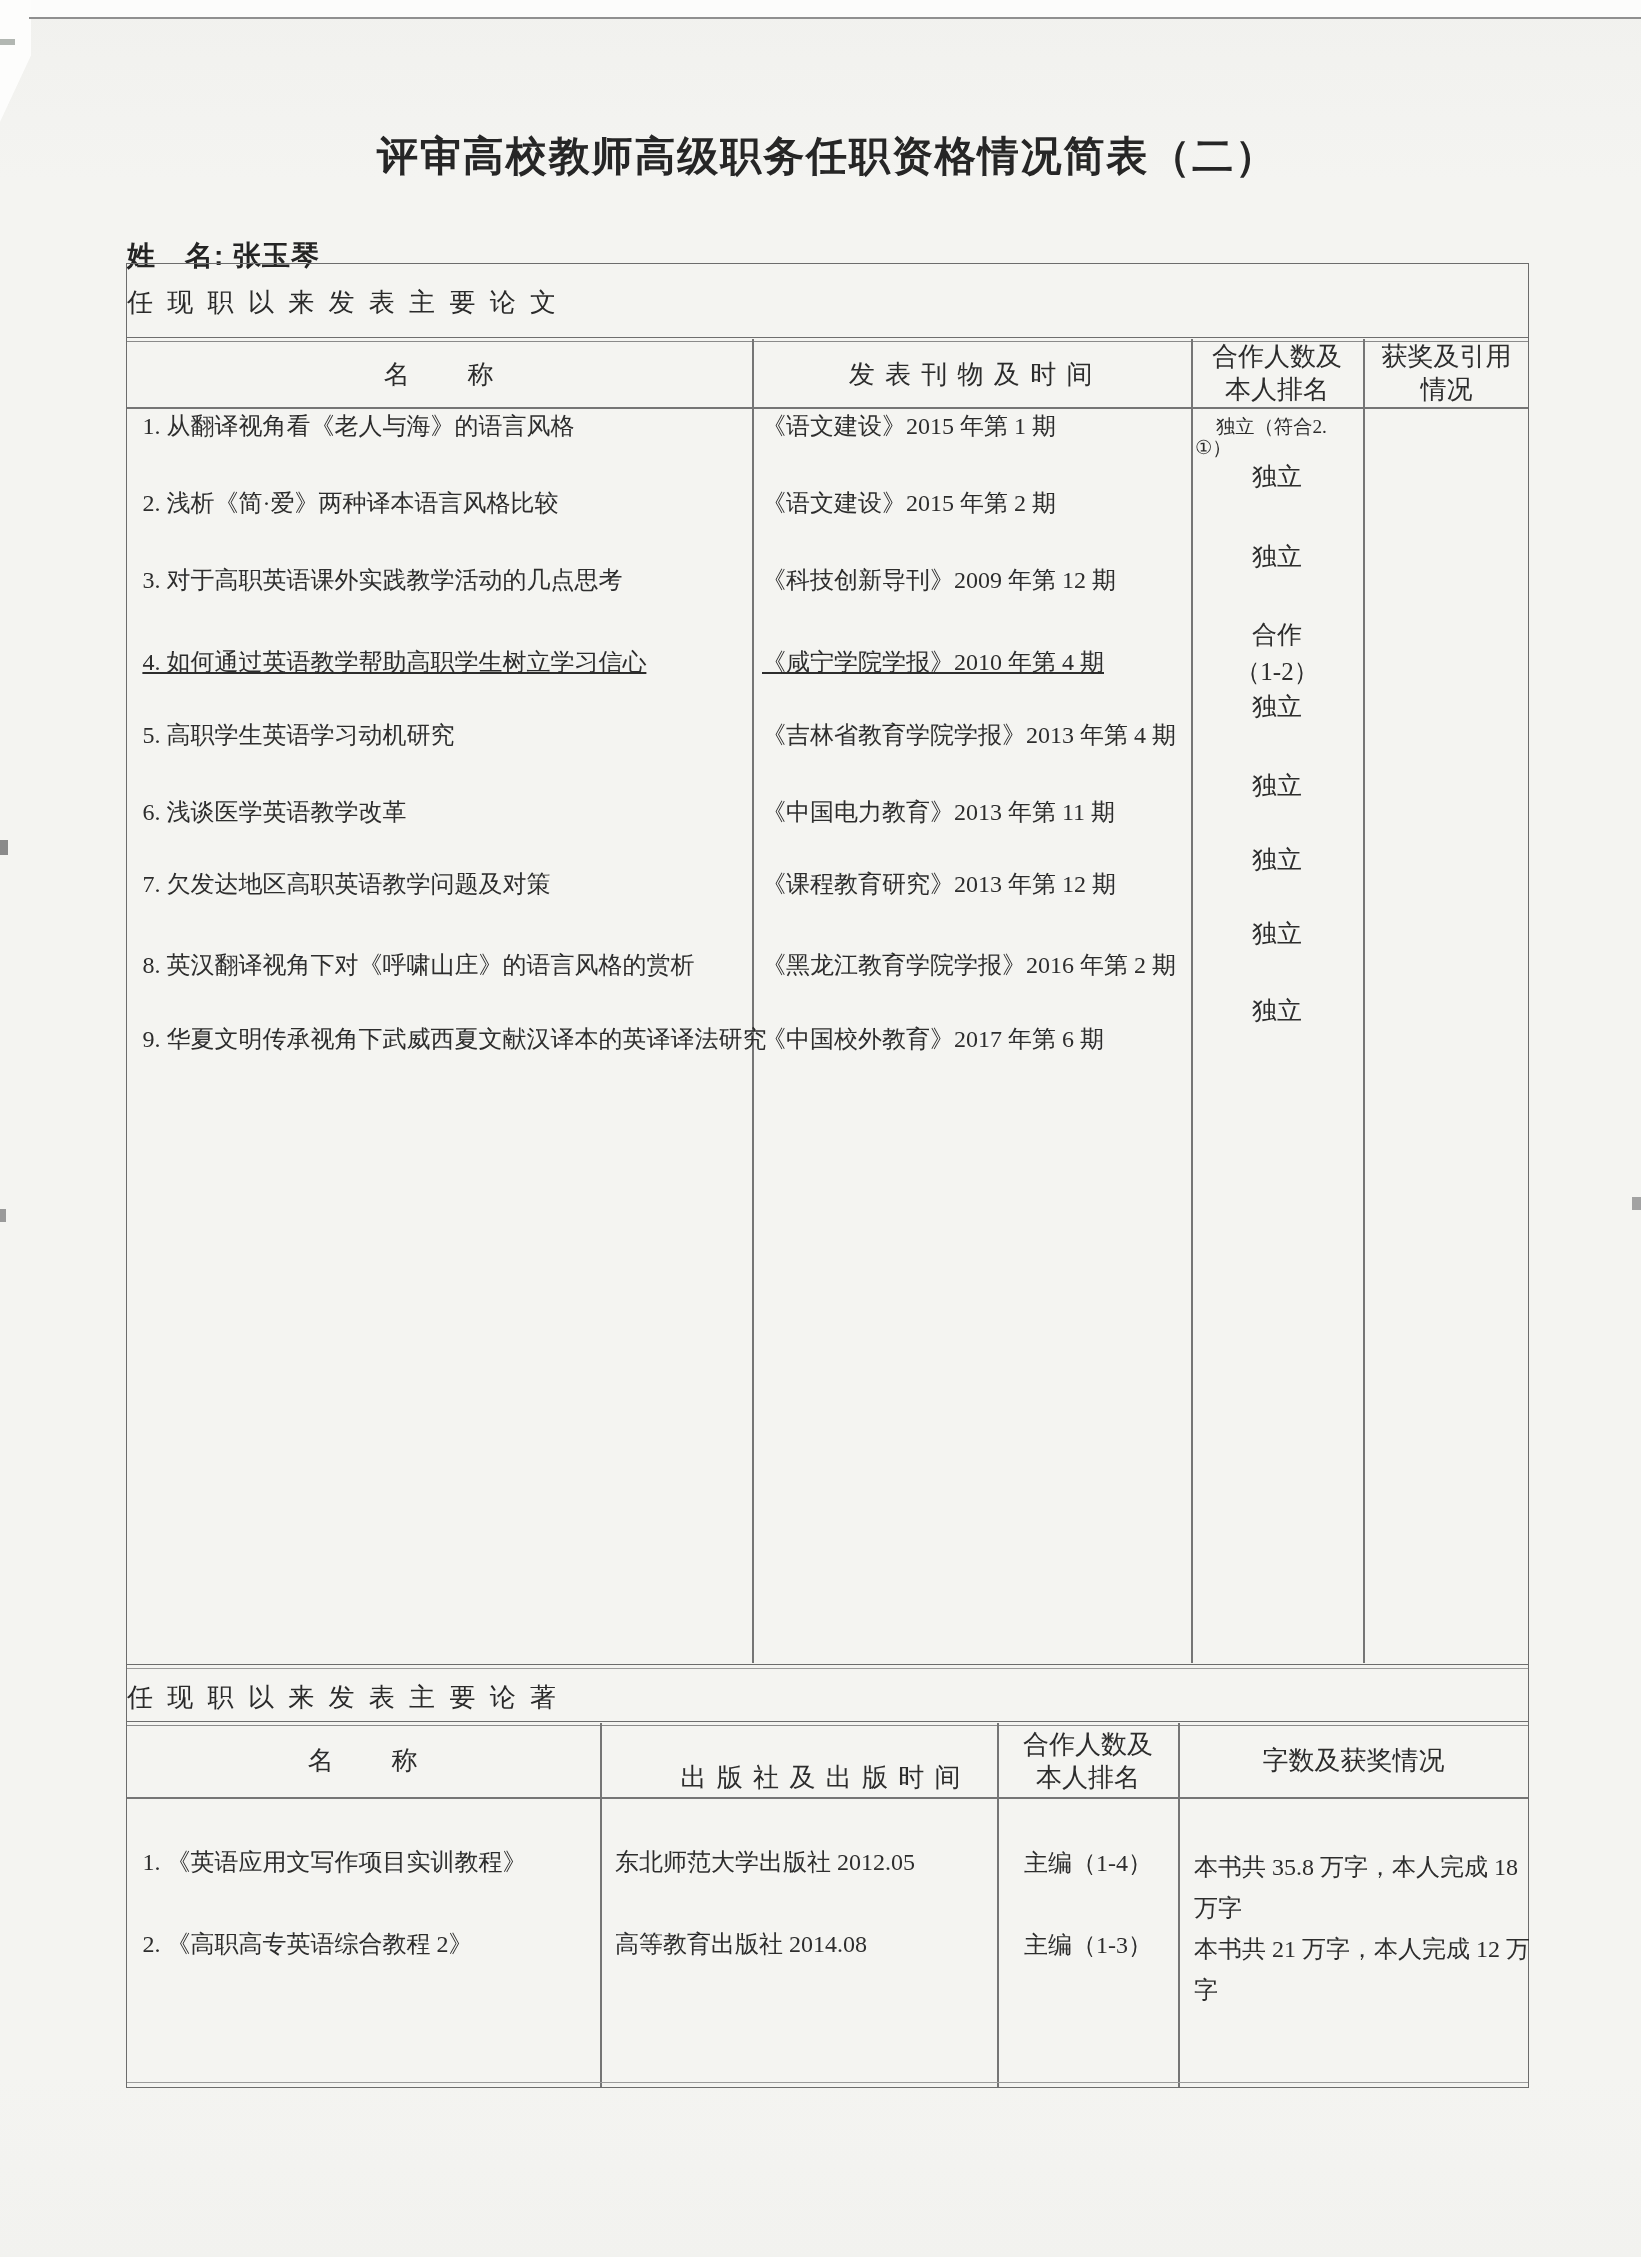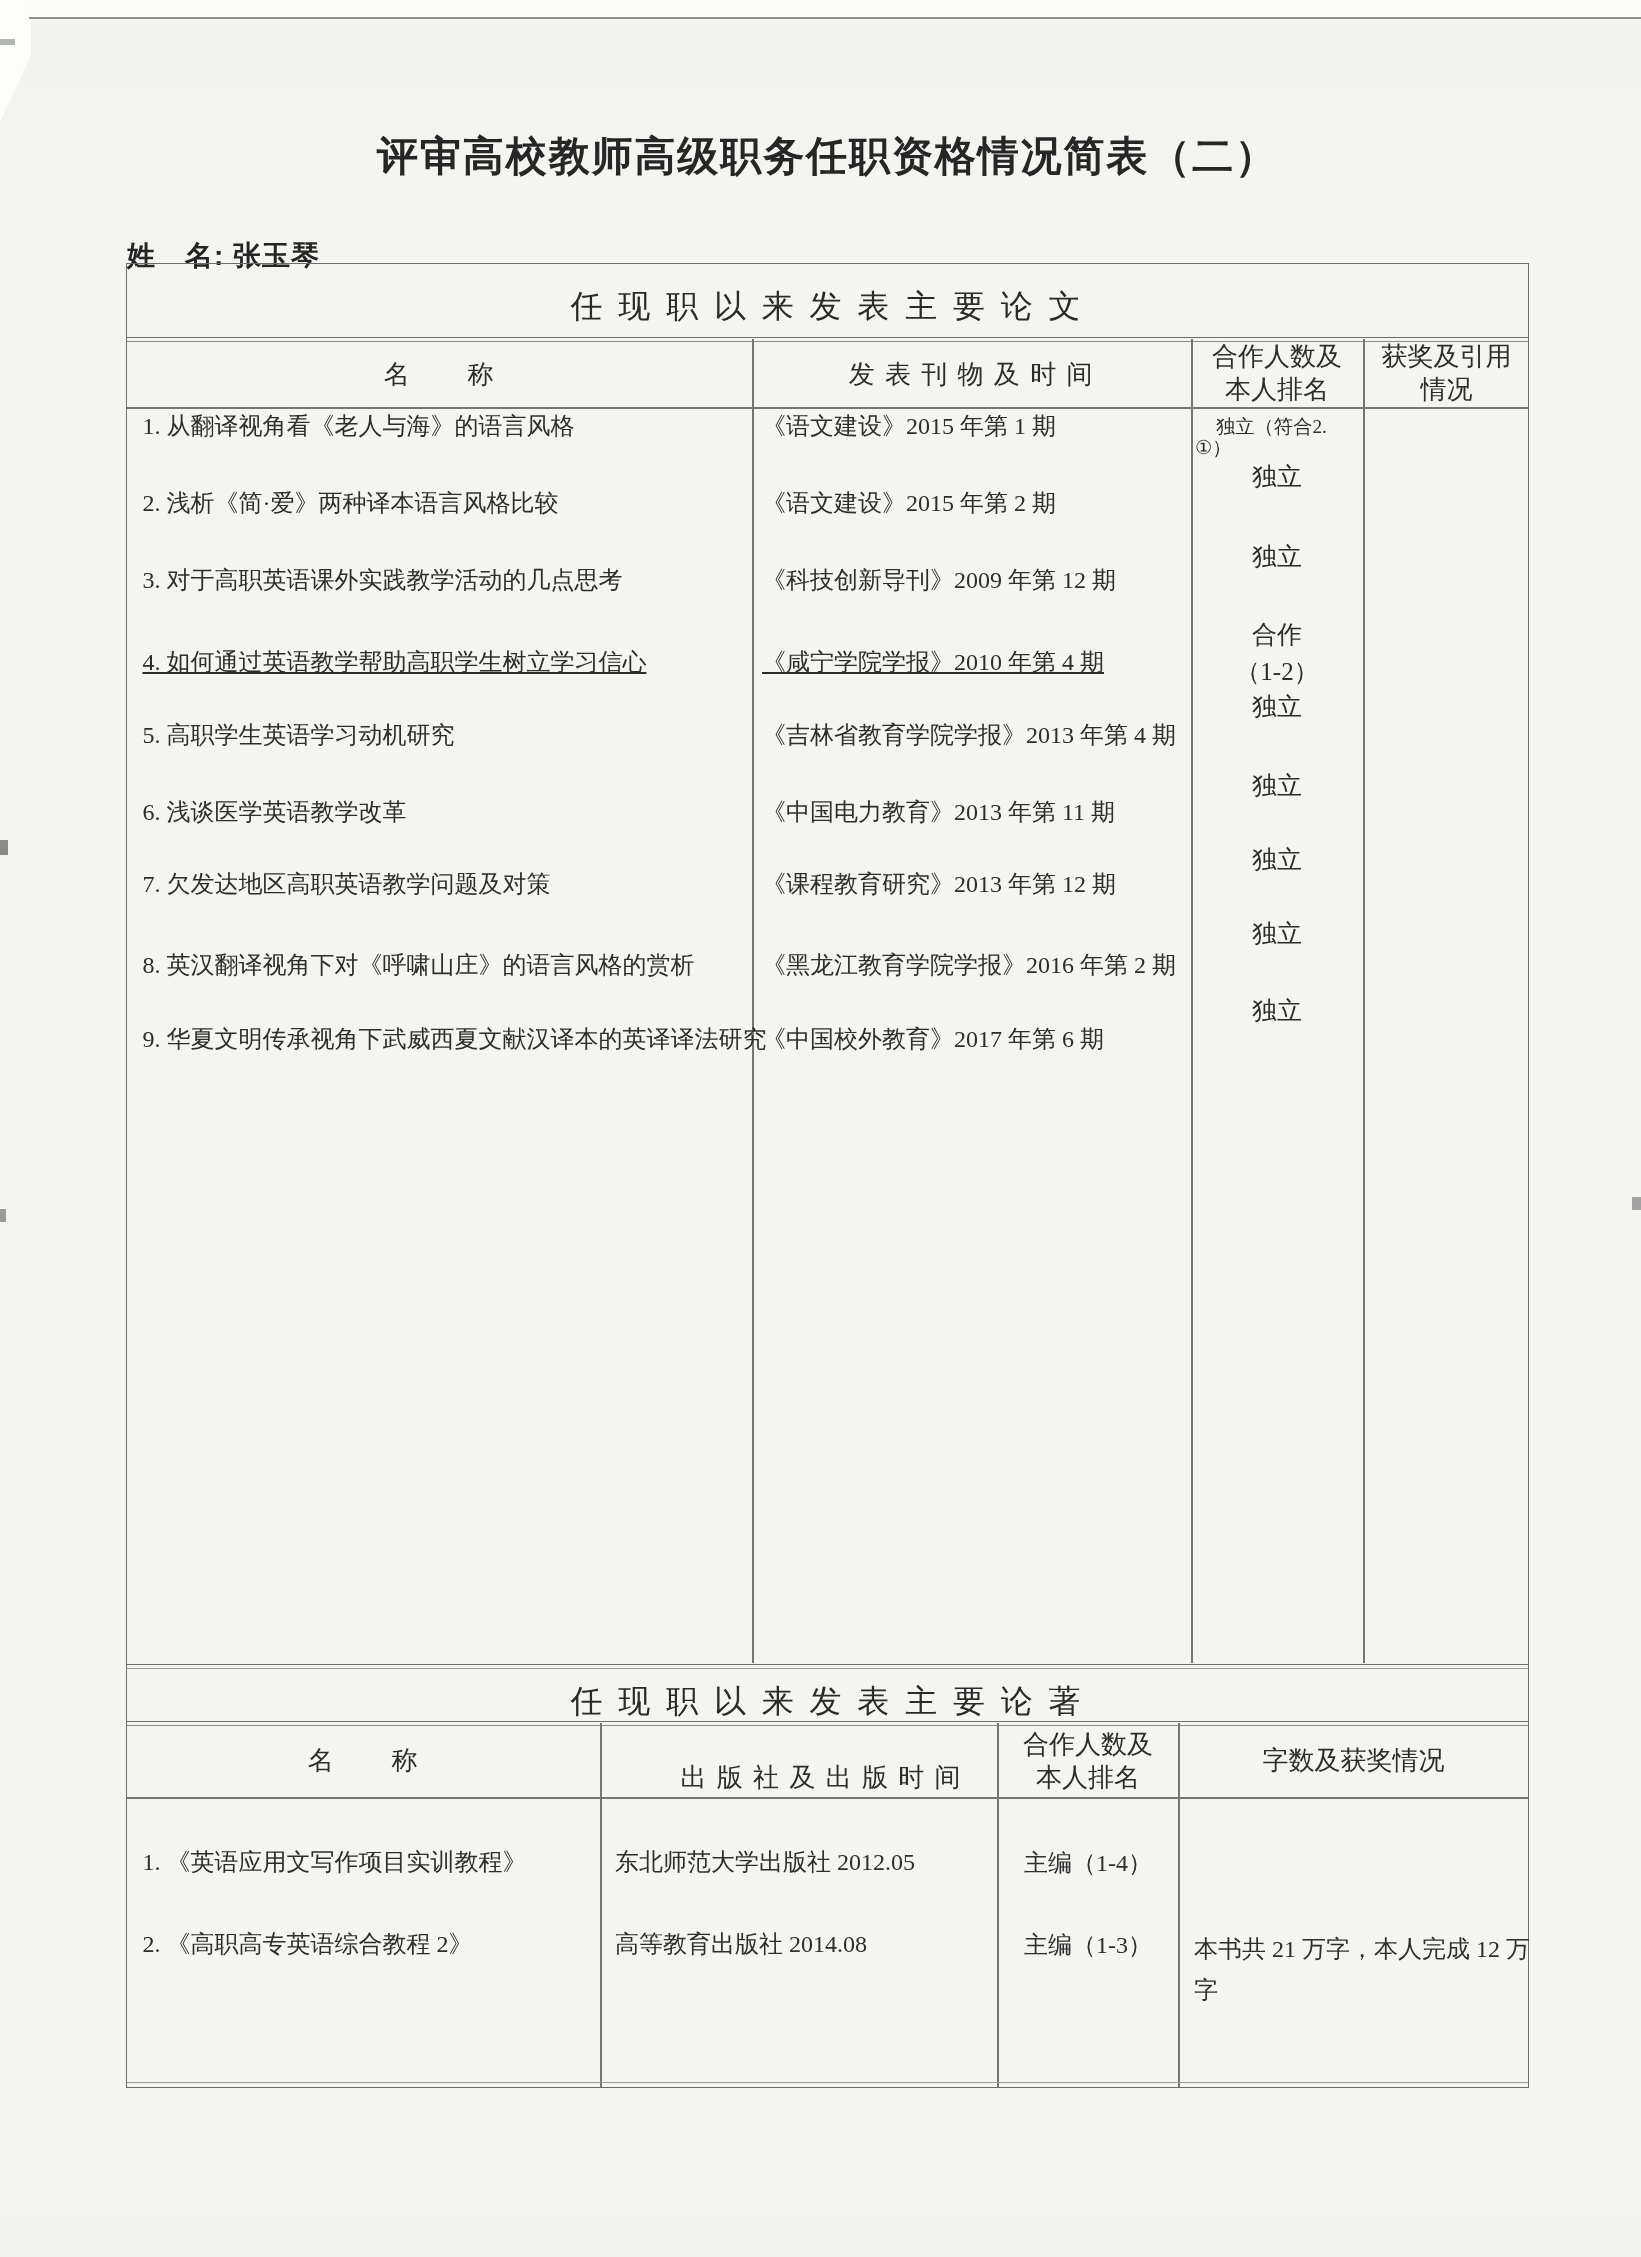--- a/index.html
+++ b/index.html
@@ -37,22 +37,22 @@
   .tbl{position:absolute;left:126px;width:1403px;box-sizing:border-box;border:1.9px solid #6c6c6c;}
   .t1{top:263px;height:1401px;border-bottom:none;}
   .t2{top:1664px;height:424px;}
   .hline,.vline{position:absolute;background:#757575;}
   .hline{height:1.5px;left:0;width:100%;}
   .vline{width:1.5px;}
   
   .dline{position:absolute;left:0;width:100%;height:4.8px;border-top:1.7px solid #6e6e6e;border-bottom:1px solid #8a8a8a;box-sizing:border-box;background:transparent;}
 
   .sec-title{
-    position:absolute;left:0;width:100%;text-align:center;
-    font-size:32px;letter-spacing:3.9px;color:#2a2a2a;
+    position:absolute;left:0;width:100%;text-align:left;
+    font-size:26px;letter-spacing:3.9px;color:#2a2a2a;
   }
   .hdr{
     position:absolute;display:flex;align-items:center;justify-content:center;
     text-align:center;font-size:26px;color:#2c2c2c;line-height:33px;
   }
   .hdr .two{display:block;}
   .cell-text{position:absolute;font-size:24px;line-height:31px;color:#2d2d2d;white-space:nowrap;}
   .coop{position:absolute;font-size:25px;color:#2d2d2d;text-align:center;}
   .small{font-size:19.3px;}
 
@@ -183,20 +183,21 @@
     <div class="hdr h-name">名　　称</div>
     <div class="hdr h-pub">出 版 社 及 出 版 时 间</div>
     <div class="hdr h-coop">
       <span class="two"><span>合作人数及</span><br><span>本人排名</span></span>
     </div>
     <div class="hdr h-words">字数及获奖情况</div>
 
     <div class="cell-text bn b1">1. 《英语应用文写作项目实训教程》</div>
     <div class="cell-text bp b1">东北师范大学出版社 2012.05</div>
     <div class="bc b1">主编（1-4）</div>
+    <div class="bw b1">本书共 35.8 万字，本人完成 18 万字</div>
 
     <div class="cell-text bn b2">2. 《高职高专英语综合教程 2》</div>
     <div class="cell-text bp b2">高等教育出版社 2014.08</div>
     <div class="bc b2">主编（1-3）</div>
     <div class="bw b2">本书共 21 万字，本人完成 12 万字</div>
   </div>
 </div>
 
 
 </body></html>

